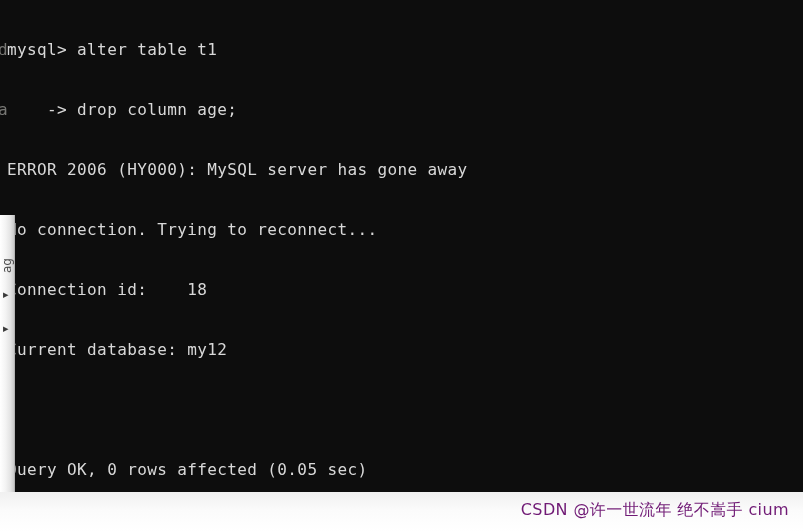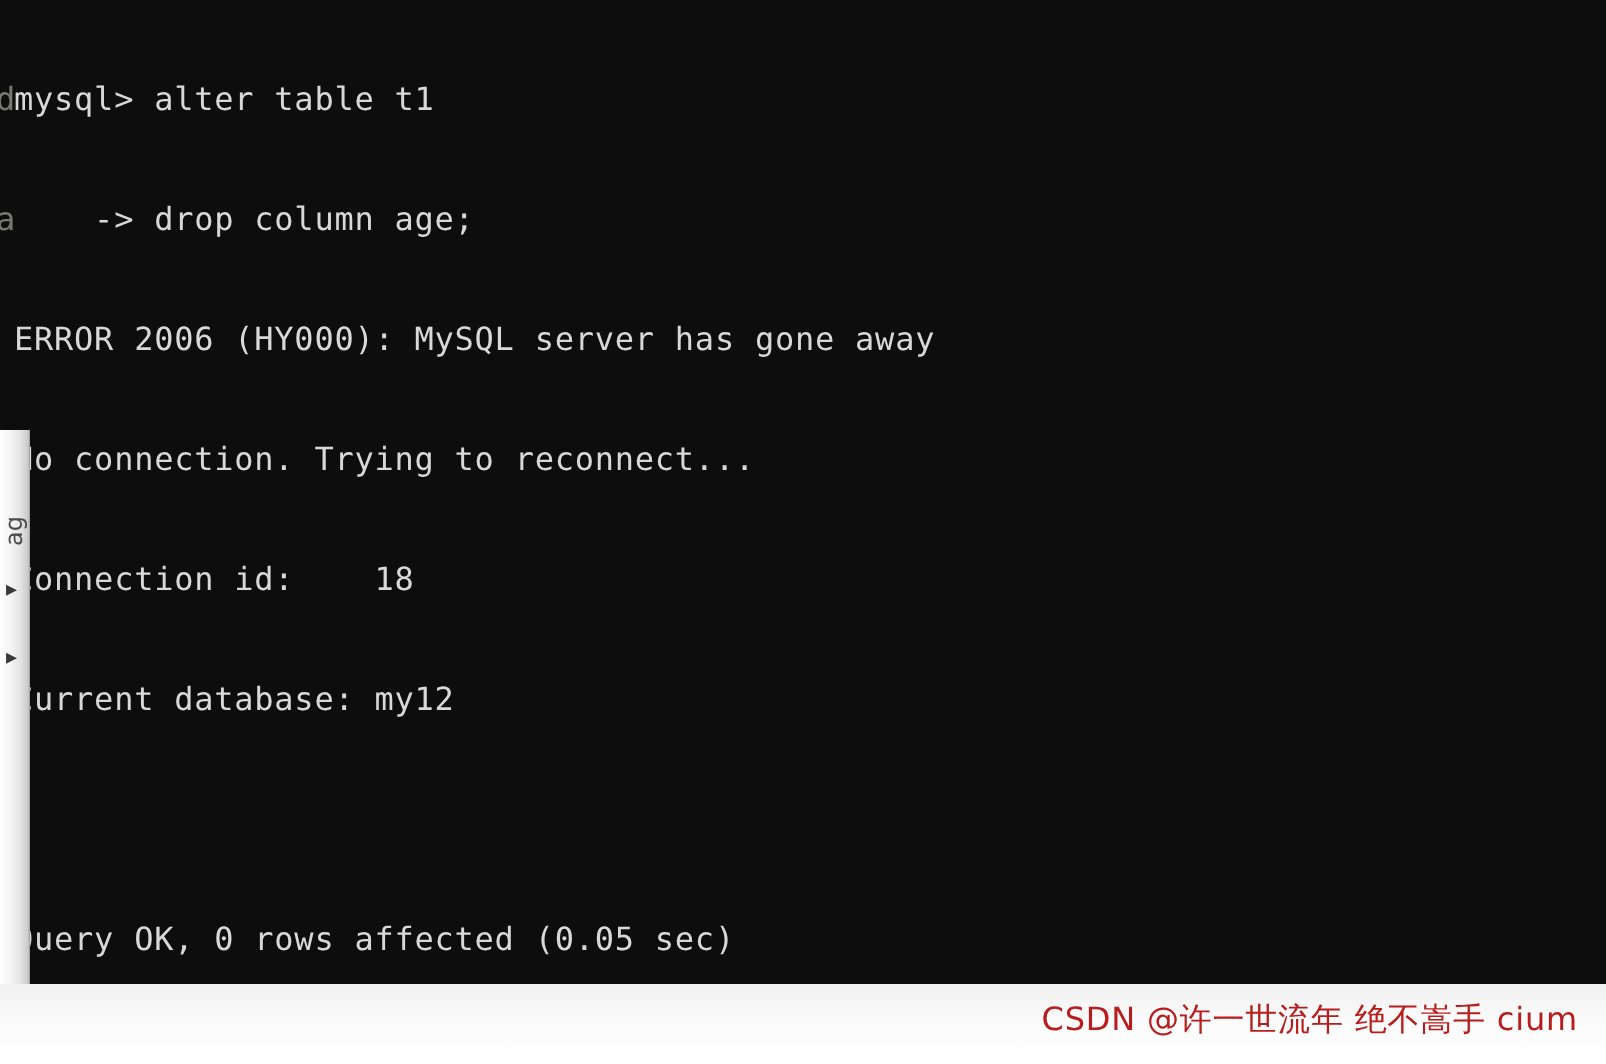--- a/index.html
+++ b/index.html
@@ -108,21 +108,21 @@
     left: 0;
     top: 492px;
     width: 803px;
     height: 40px;
     background: linear-gradient(to bottom, #f0f0f0 0%, #fbfbfb 45%, #ffffff 100%);
   }
   #watermark {
     position: absolute;
     right: 14px;
     top: 500px;
-    color: #b91c1c;
+    color: #701a75;
     font-size: 16px;
     font-family: "DejaVu Sans", "Liberation Sans", sans-serif;
     letter-spacing: 0.4px;
     white-space: nowrap;
   }
 </style>
 </head>
 <body>
 
 <div id="screen">

